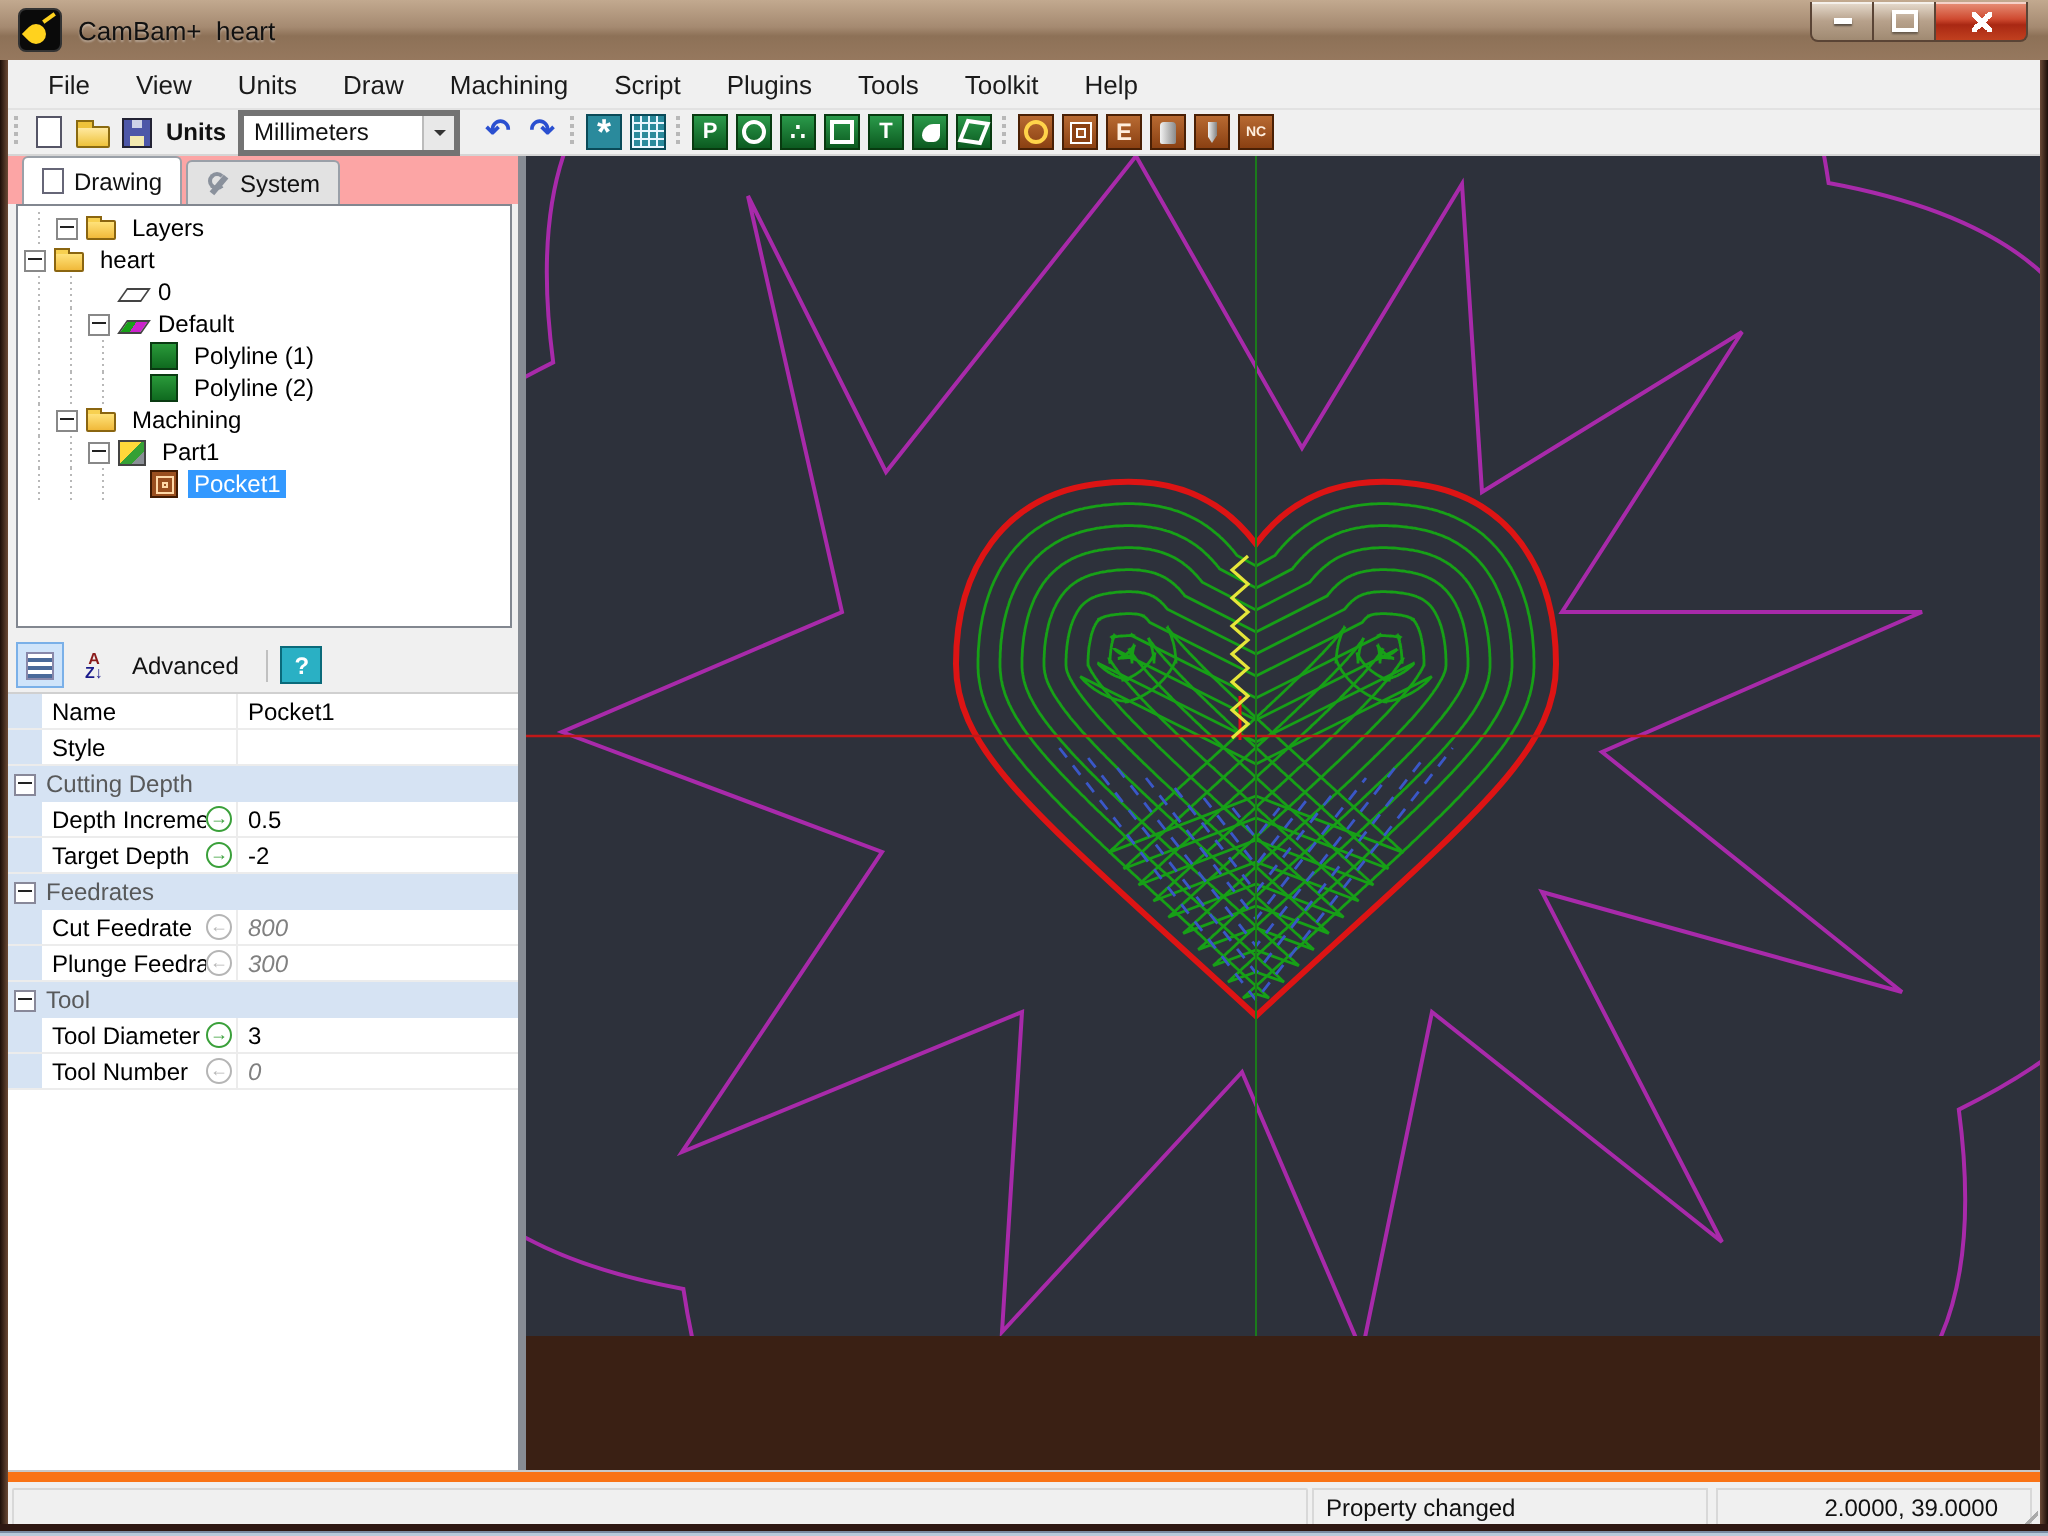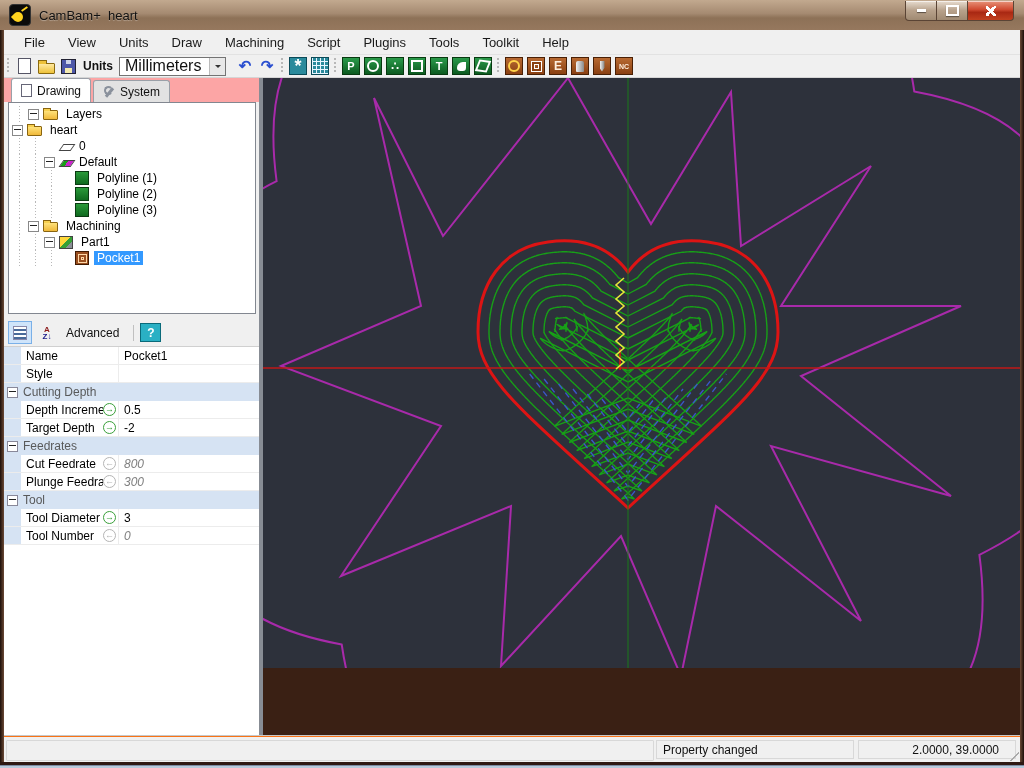--- a/index.html
+++ b/index.html
@@ -37,22 +37,22 @@
   .menu-item{font-size:13px;color:#1a1a1a;padding:3px 10px;margin-right:3px;}
   
   #toolbar{position:absolute;left:4px;top:55px;width:1016px;height:23px;background:#f0f0f0;
     display:flex;align-items:center;box-sizing:border-box;border-bottom:1px solid #d5d5d5;}
   .grip{width:5px;height:16px;margin:0 2px;
     background:repeating-linear-gradient(180deg,#b8b8b8 0 2px,transparent 2px 4px);
     background-size:2px 100%;background-repeat:no-repeat;background-position:1px 0;}
   .tbtn{width:22px;height:20px;display:flex;align-items:center;justify-content:center;}
   .tb-group{display:flex;align-items:center;}
   .units-label{font-size:12px;font-weight:bold;color:#111;margin:0 6px 0 4px;}
-  .combo{width:100px;height:17px;background:#fff;border:1px solid #737373;display:flex;
-    align-items:center;font-size:16px;color:#111;padding-left:5px;position:relative;}
+  .combo{width:100px;height:17px;background:#fff;border:3px solid #737373;display:flex;
+    align-items:center;font-size:12px;color:#111;padding-left:5px;position:relative;}
   .combo-arrow{position:absolute;right:0;top:0;width:15px;height:100%;background:#e8e8e8;
     border-left:1px solid #bbb;display:flex;align-items:center;justify-content:center;}
   .combo-arrow::before{content:"";width:0;height:0;border:3.5px solid transparent;
     border-top-color:#333;margin-top:4px;}
   .undo-icon::before,.redo-icon::before{font-size:15px;font-weight:bold;color:#2a4fd0;line-height:14px;}
   .undo-icon::before{content:"\21B6";}
   .redo-icon::before{content:"\21B7";}
   .new-file-icon{width:11px;height:14px;background:#fff;border:1px solid #556;}
   .open-file-icon{width:15px;height:9px;background:linear-gradient(180deg,#ffe9a0,#eec23a);
     border:1px solid #8a6a10;border-radius:1px;position:relative;margin-top:4px;}
@@ -163,21 +163,21 @@
   
   #splitter{position:absolute;left:259px;top:78px;width:4px;height:658px;background:#878c94;}
   #canvas-wrap{position:absolute;left:263px;top:78px;width:757px;height:590px;background:#2d313b;}
   #cad-svg{display:block;}
   #log{position:absolute;left:263px;top:668px;width:757px;height:68px;background:#fff;
     border-top:1px solid #9a9a9a;box-sizing:border-box;}
   .logline{height:15px;font-size:11px;line-height:15px;padding-left:3px;color:#000;white-space:nowrap;overflow:hidden;}
   .logline.selected{background:linear-gradient(180deg,#55aaff,#2a8aee);color:#fff;}
   
   #statusbar{position:absolute;left:4px;top:736px;width:1016px;height:26px;background:#f0f0f0;
-    border-top:1px solid #f97316;box-shadow:0 -1px 0 #c8c8c8;font-size:12px;color:#111;}
+    border-top:5px solid #f97316;box-shadow:0 -1px 0 #c8c8c8;font-size:12px;color:#111;}
   .seg{position:absolute;top:3px;height:19px;display:flex;align-items:center;}
   .seg1{left:2px;width:646px;border:1px solid #d8d8d8;border-radius:1px;}
   .seg2{left:652px;width:198px;border:1px solid #d8d8d8;padding-left:6px;box-sizing:border-box;}
   .seg3{left:854px;width:158px;border:1px solid #d8d8d8;justify-content:flex-end;
     padding-right:16px;box-sizing:border-box;}
   .rgrip{position:absolute;right:1px;bottom:2px;width:12px;height:12px;
     background:
       linear-gradient(135deg,transparent 0 50%,transparent 0),
       repeating-linear-gradient(135deg,transparent 0 3px,#aaa 3px 5px,transparent 5px 7px);
     clip-path:polygon(100% 0,100% 100%,0 100%);}
@@ -348,28 +348,20 @@
           <span class="ticon t-polyline"></span>
           <span class="tlabel">Polyline (1)</span>
         </div>
         <div class="trow">
           <span class="tguide"></span>
           <span class="tguide"></span>
           <span class="tguide"></span>
           <span class="texp-space"></span>
           <span class="ticon t-polyline"></span>
           <span class="tlabel">Polyline (2)</span>
-        </div>
-        <div class="trow">
-          <span class="tguide"></span>
-          <span class="tguide"></span>
-          <span class="tguide"></span>
-          <span class="texp-space"></span>
-          <span class="ticon t-polyline"></span>
-          <span class="tlabel">Polyline (3)</span>
         </div>
         <div class="trow">
           <span class="tguide"></span>
           <span class="texp"></span>
           <span class="ticon t-folder"></span>
           <span class="tlabel">Machining</span>
         </div>
         <div class="trow">
           <span class="tguide"></span>
           <span class="tguide"></span>

